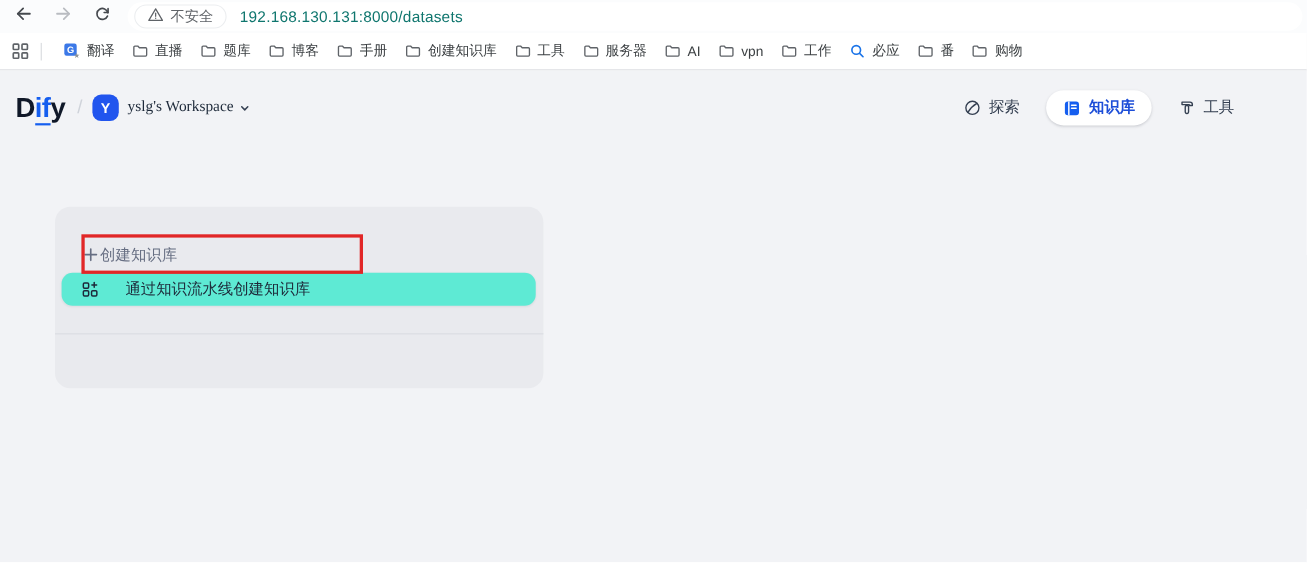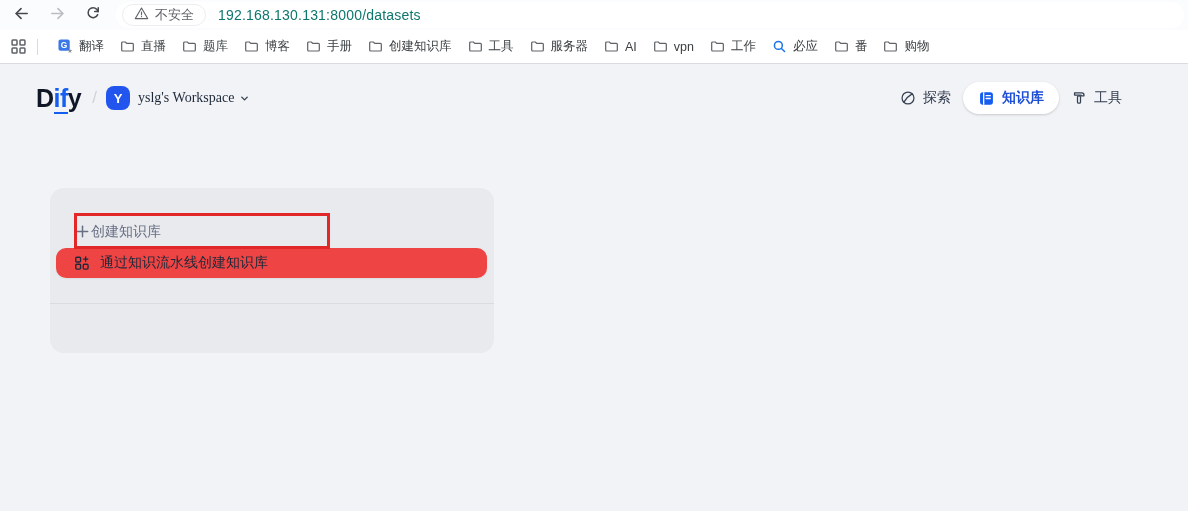--- a/index.html
+++ b/index.html
@@ -15,40 +15,40 @@
   .sec-chip { display:flex; align-items:center; gap:6px; height:22px; padding:0 11px; border:1px solid #eceef0; border-radius:11px; background:#fff; color:#5f6368; font-size:13px; }
   .url-text { margin-left:12px; font-size:14px; color:#0f766e; letter-spacing:.2px; }
 
   .bookmarks { height:34px; display:flex; align-items:center; background:#fff; border-bottom:1px solid #dadce0; box-shadow:0 1px 2px rgba(0,0,0,.04); padding-left:10px; }
   .apps-btn { color:#5f6368; display:flex; align-items:center; margin-right:10px; }
   .bm-sep { width:1px; height:16px; background:#d7dade; margin-right:12px; }
   .bm { display:flex; align-items:center; gap:6px; font-size:12.5px; color:#3c4043; padding:4px 8px; border-radius:6px; white-space:nowrap; }
   .bm .ficon { color:#5f6368; display:flex; }
 
   
-  .page { position:relative; height:447px; background:#f2f3f6;padding-left:22px; }
+  .page { position:relative; height:447px; background:#f2f3f6; }
   .app-header { display:flex; align-items:center; justify-content:space-between; padding:16px 54px 0 14px; height:52px; }
   .brand { display:flex; align-items:center; }
   .logo { font-size:25px; font-weight:700; letter-spacing:-0.5px; color:#101828; }
   .logo .blue { color:#155eef; border-bottom:2.5px solid #155eef; }
   .crumb-sep { color:#cfd3da; font-size:17px; margin:0 9px 0 11px; }
   .avatar { width:24px; height:24px; border-radius:8px; background:#2155ee; color:#fff; font-size:13px; font-weight:700; display:flex; align-items:center; justify-content:center; }
   .ws-name { margin-left:8px; font-size:14px; font-weight:500; color:#1d2939;font-family:Liberation Serif, serif; }
   .chev { color:#354052; margin-left:5px; display:flex; }
 
-  .top-nav { display:flex; align-items:center; gap:0; }
+  .top-nav { display:flex; align-items:center; gap:12px; }
   .nav-item { display:flex; align-items:center; gap:7px; padding:7px 12px; font-size:14px; font-weight:500; color:#354052; border-radius:999px; }
   .nav-item .nicon { display:flex; color:#354052; }
   .nav-item.active { background:#fff; color:#1d4ed8; font-weight:700; box-shadow:0 1px 3px rgba(16,24,40,.12), 0 1px 2px rgba(16,24,40,.06); padding:7px 15px; }
 
   
   .card { position:absolute; left:50px; top:124px; width:444px; height:165px; background:#e9eaee; border-radius:14px; }
   .row-muted { position:absolute; display:flex; align-items:center; gap:1px; color:#676f83; font-size:14px; }
   .row-create { left:25px; top:26px; height:35px; }
-  .row-white { position:absolute; left:6px; top:60px; width:431px; height:30px; background:#ef4444; border-radius:10px; display:flex; align-items:center; gap:10px; padding-left:18px; color:#1d2939; font-size:14px; box-shadow:0 1px 2px rgba(16,24,40,.06); }
+  .row-white { position:absolute; left:6px; top:60px; width:431px; height:30px; background:#5eead4; border-radius:10px; display:flex; align-items:center; gap:24px; padding-left:18px; color:#1d2939; font-size:14px; box-shadow:0 1px 2px rgba(16,24,40,.06); }
   .card-divider { position:absolute; left:0; right:0; top:115px; height:1px; background:#d9dce1; }
   .row-external { left:25px; top:130px; height:30px; }
   .micon { display:flex; color:#676f83; }
   .row-white .micon { color:#1d2939; }
 
   .annotation-box { position:absolute; left:24px; top:25px; width:256px; height:36px; border:3px solid #e12727; z-index:5; pointer-events:none; }
 </style>
 </head>
 <body>
 

